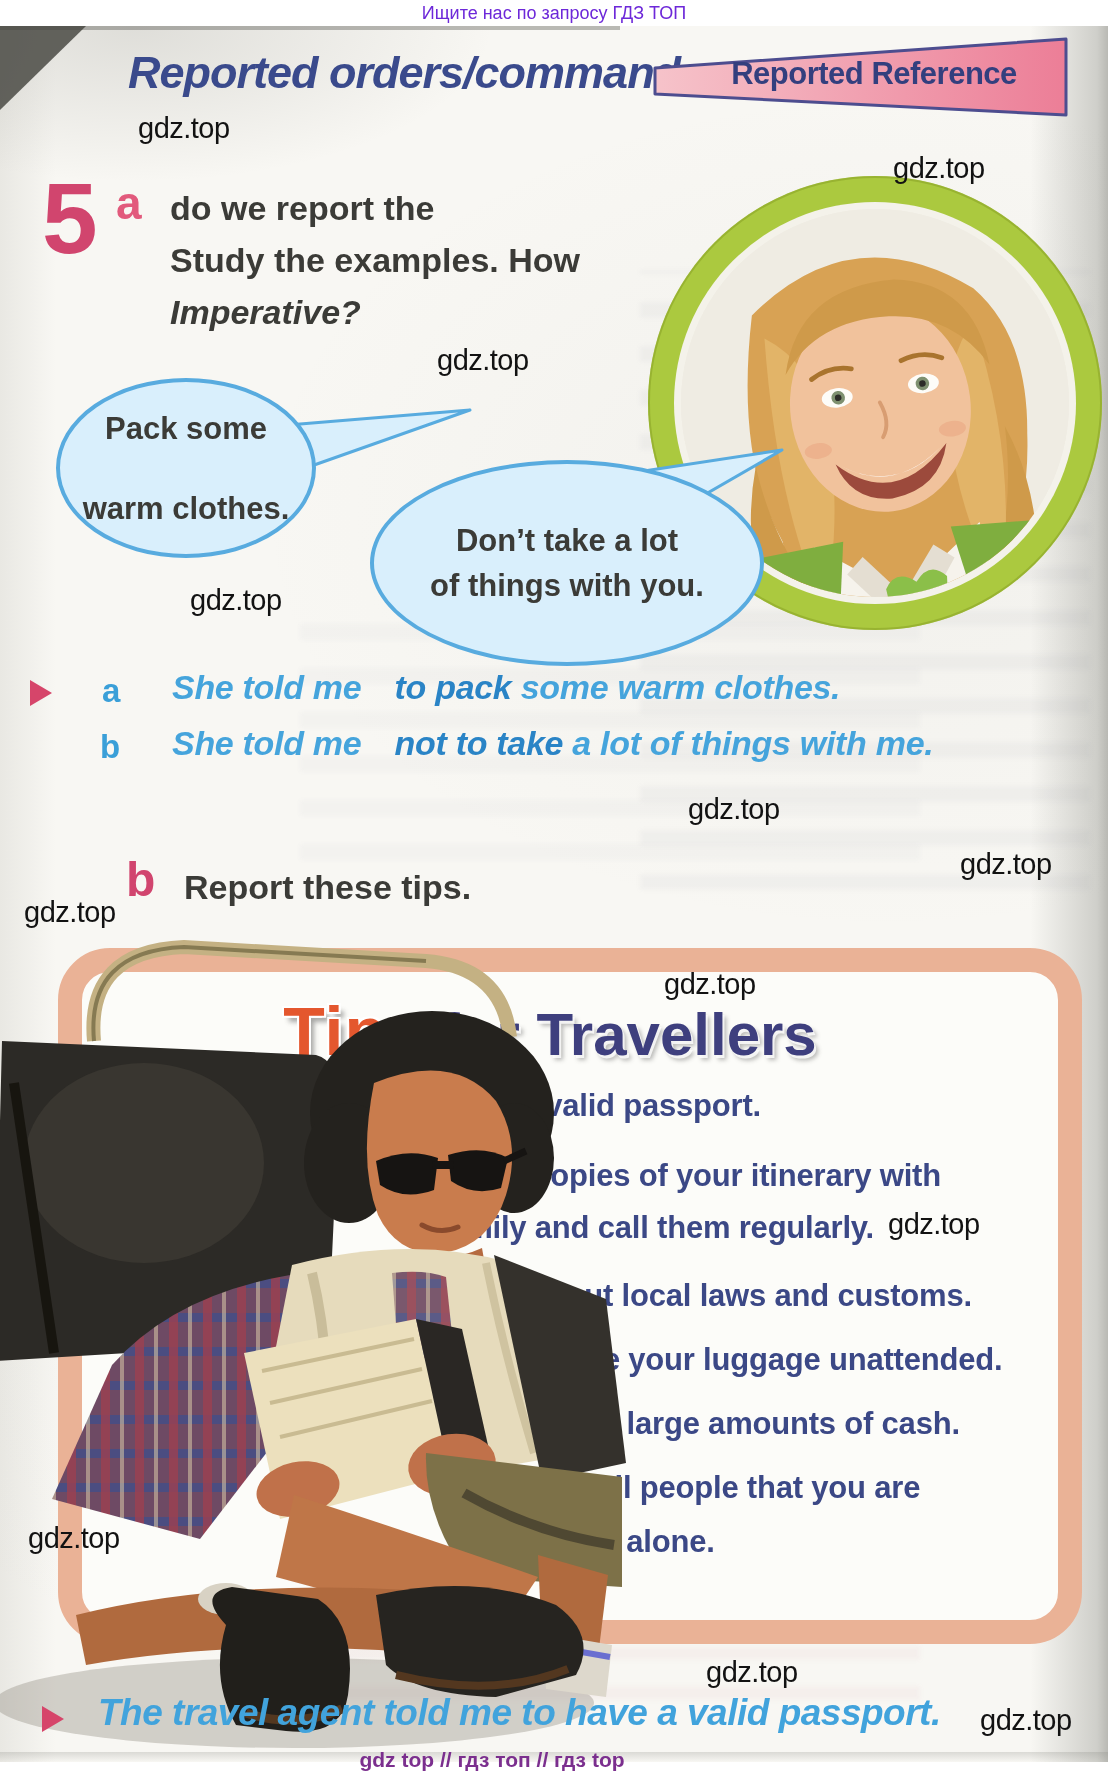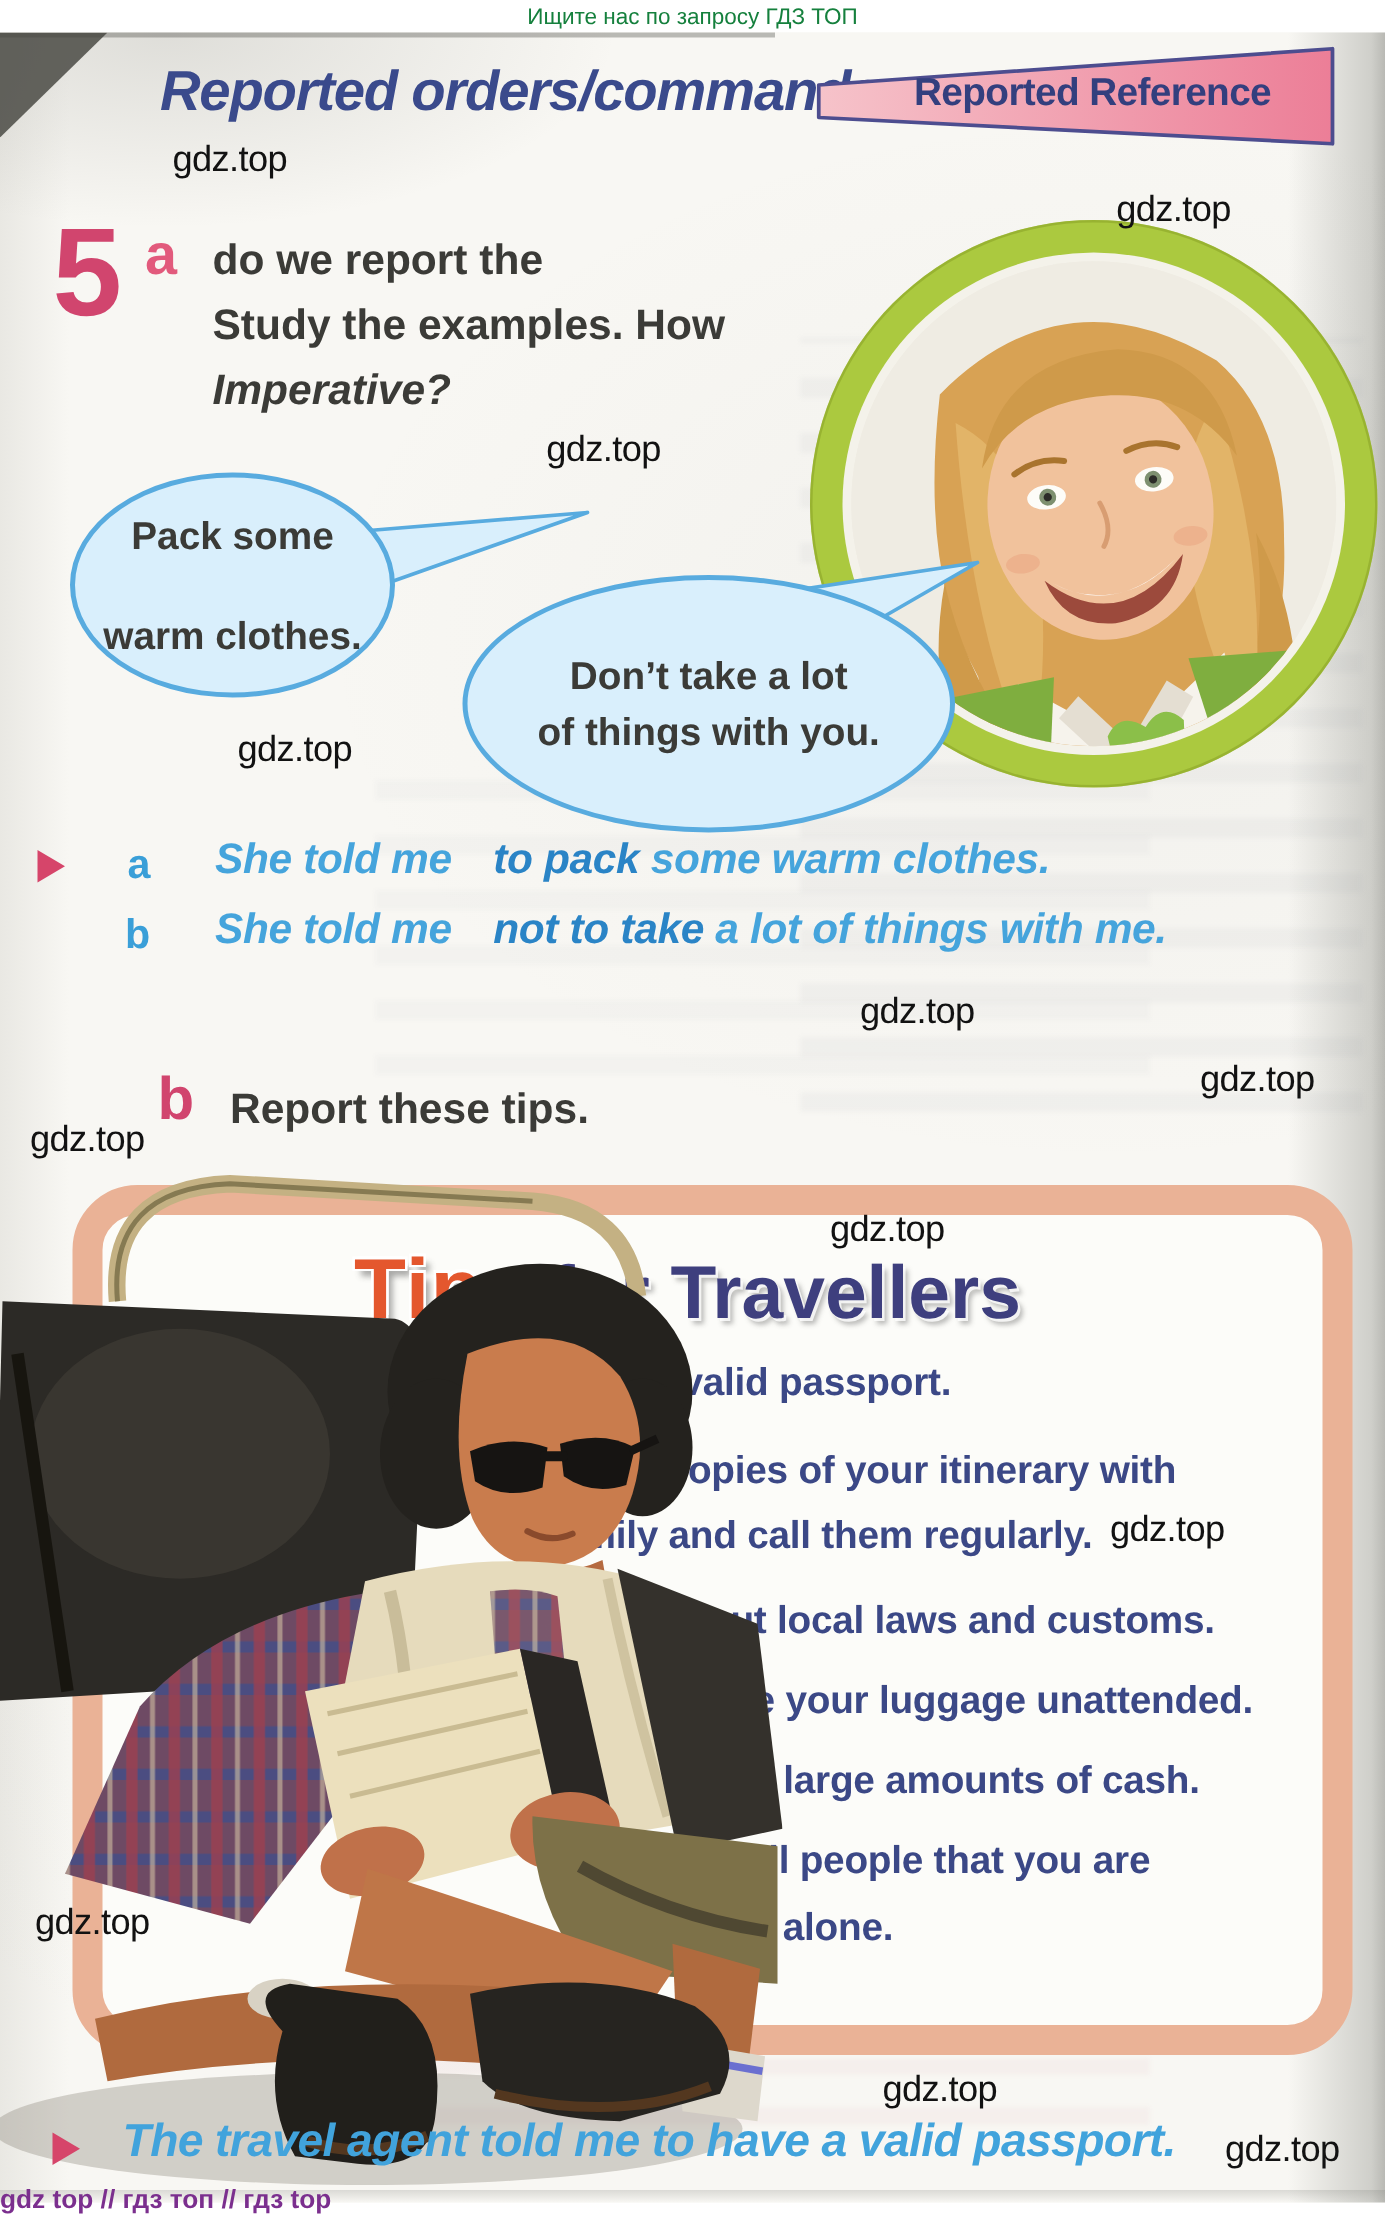--- a/index.html
+++ b/index.html
@@ -16,22 +16,22 @@
   .corner-wedge{position:absolute;left:0;top:26px;width:86px;height:84px;background:#4a4a44;
     clip-path:polygon(0 0,100% 0,0 100%);opacity:.85;}
   .top-line{position:absolute;left:0;top:26px;width:620px;height:4px;background:rgba(70,70,64,.35);}
   .edge-bottom{position:absolute;left:0;top:1752px;width:1108px;height:10px;
     background:linear-gradient(180deg,rgba(130,130,124,.25),rgba(255,255,255,0));}
   .ghost{position:absolute;filter:blur(2px);opacity:.55;pointer-events:none;
     background:repeating-linear-gradient(0deg, rgba(140,145,158,.12) 0 16px, transparent 16px 44px);}
   .ghost.pink{background:repeating-linear-gradient(0deg, rgba(205,130,150,.12) 0 14px, transparent 14px 40px);}
   
   .promo{position:absolute;left:0;top:3px;width:1108px;text-align:center;
-    font-size:18px;font-weight:500;color:#15803d;}
-  .site-footer{position:absolute;left:0;top:1748px;width:984px;
+    font-size:18px;font-weight:500;color:#6d28d9;}
+  .site-footer{position:absolute;left:0;top:1748px;width:984px;text-align:center;
     font-size:21px;font-weight:600;color:#7b2f8e;}
   
   .wm{position:absolute;font-size:29px;font-weight:500;color:#121212;letter-spacing:-.5px;}
   
   .page-title{position:absolute;left:128px;top:48px;font-size:45px;line-height:50px;
     font-weight:700;font-style:italic;color:#3a4a8c;letter-spacing:-1px;}
   .banner{position:absolute;left:652px;top:36px;width:418px;height:84px;}
   .banner-label{position:absolute;left:652px;top:36px;width:418px;height:76px;
     display:flex;align-items:center;justify-content:center;padding-left:26px;box-sizing:border-box;
     font-size:31px;font-weight:700;color:#333f7e;letter-spacing:-.5px;}

